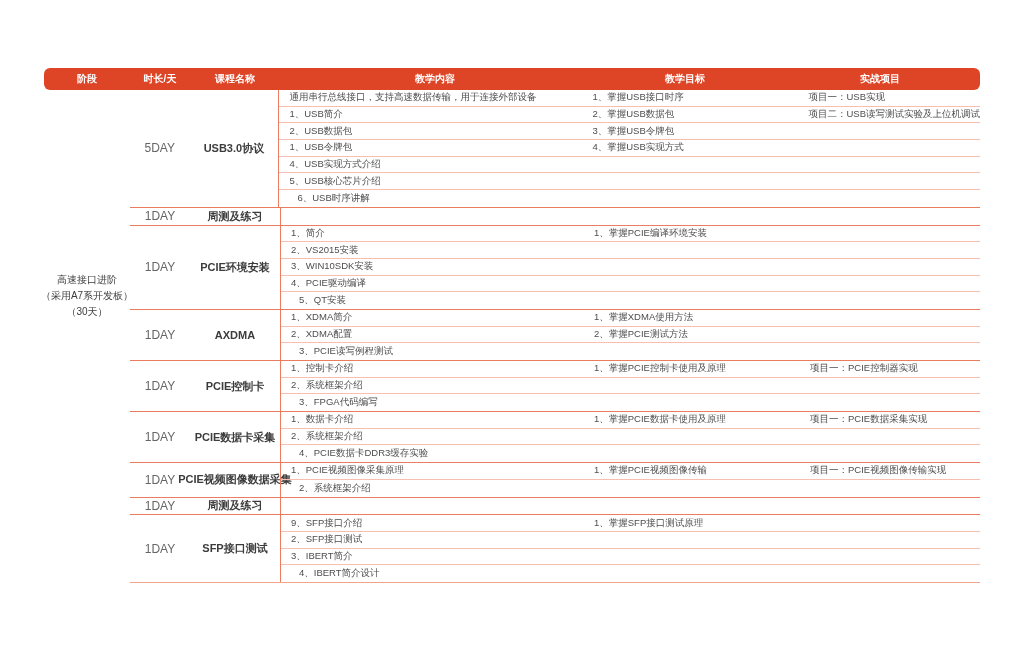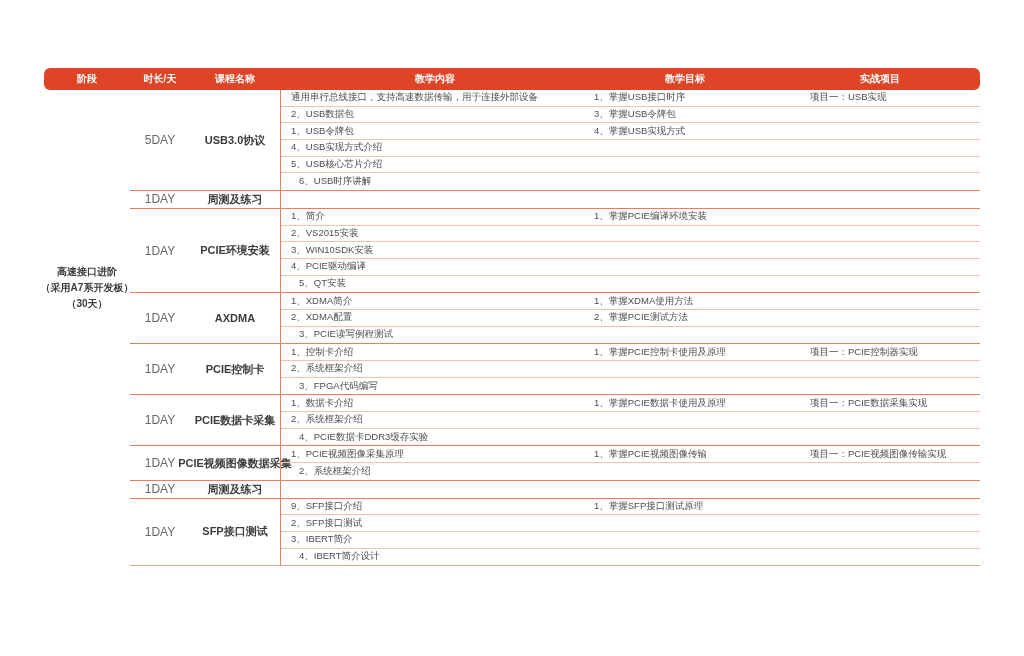--- a/index.html
+++ b/index.html
@@ -32,21 +32,21 @@
   .hc-course{width:90px;}
   .hc-content{width:310px;}
   .hc-goal{width:190px;}
   .hc-project{width:200px;}
 
   
   .tbody{display:flex;}
   .stage-cell{
     width:86px;display:flex;flex-direction:column;justify-content:center;
     align-items:center;text-align:center;padding-bottom:80px;
-    font-size:10px;font-weight:bold;color:var(--text-strong);line-height:16px;
+    font-size:10px;font-weight:normal;color:var(--text-strong);line-height:16px;
     white-space:nowrap;
   }
   .sections{width:850px;display:flex;flex-direction:column;}
   .section{display:flex;border-bottom:1px solid var(--section-line);}
   .section:last-child{border-bottom-color:#F2A38E;}
   .dur-cell{
     width:60px;display:flex;align-items:center;justify-content:center;
     font-size:12px;color:var(--text-dim);
   }
   .course-cell{
@@ -89,20 +89,25 @@
   <div class="section">
     <div class="dur-cell">5DAY</div>
     <div class="course-cell">USB3.0协议</div>
     <div class="rows">
   <div class="t-row">
     <div class="c-content">通用串行总线接口，支持高速数据传输，用于连接外部设备</div>
     <div class="c-goal">1、掌握USB接口时序</div>
     <div class="c-project">项目一：USB实现</div>
   </div>
 
+  <div class="t-row">
+    <div class="c-content">1、USB简介</div>
+    <div class="c-goal">2、掌握USB数据包</div>
+    <div class="c-project">项目二：USB读写测试实验及上位机调试</div>
+  </div>
 
   <div class="t-row">
     <div class="c-content">2、USB数据包</div>
     <div class="c-goal">3、掌握USB令牌包</div>
     <div class="c-project"></div>
   </div>
 
   <div class="t-row">
     <div class="c-content">1、USB令牌包</div>
     <div class="c-goal">4、掌握USB实现方式</div>

